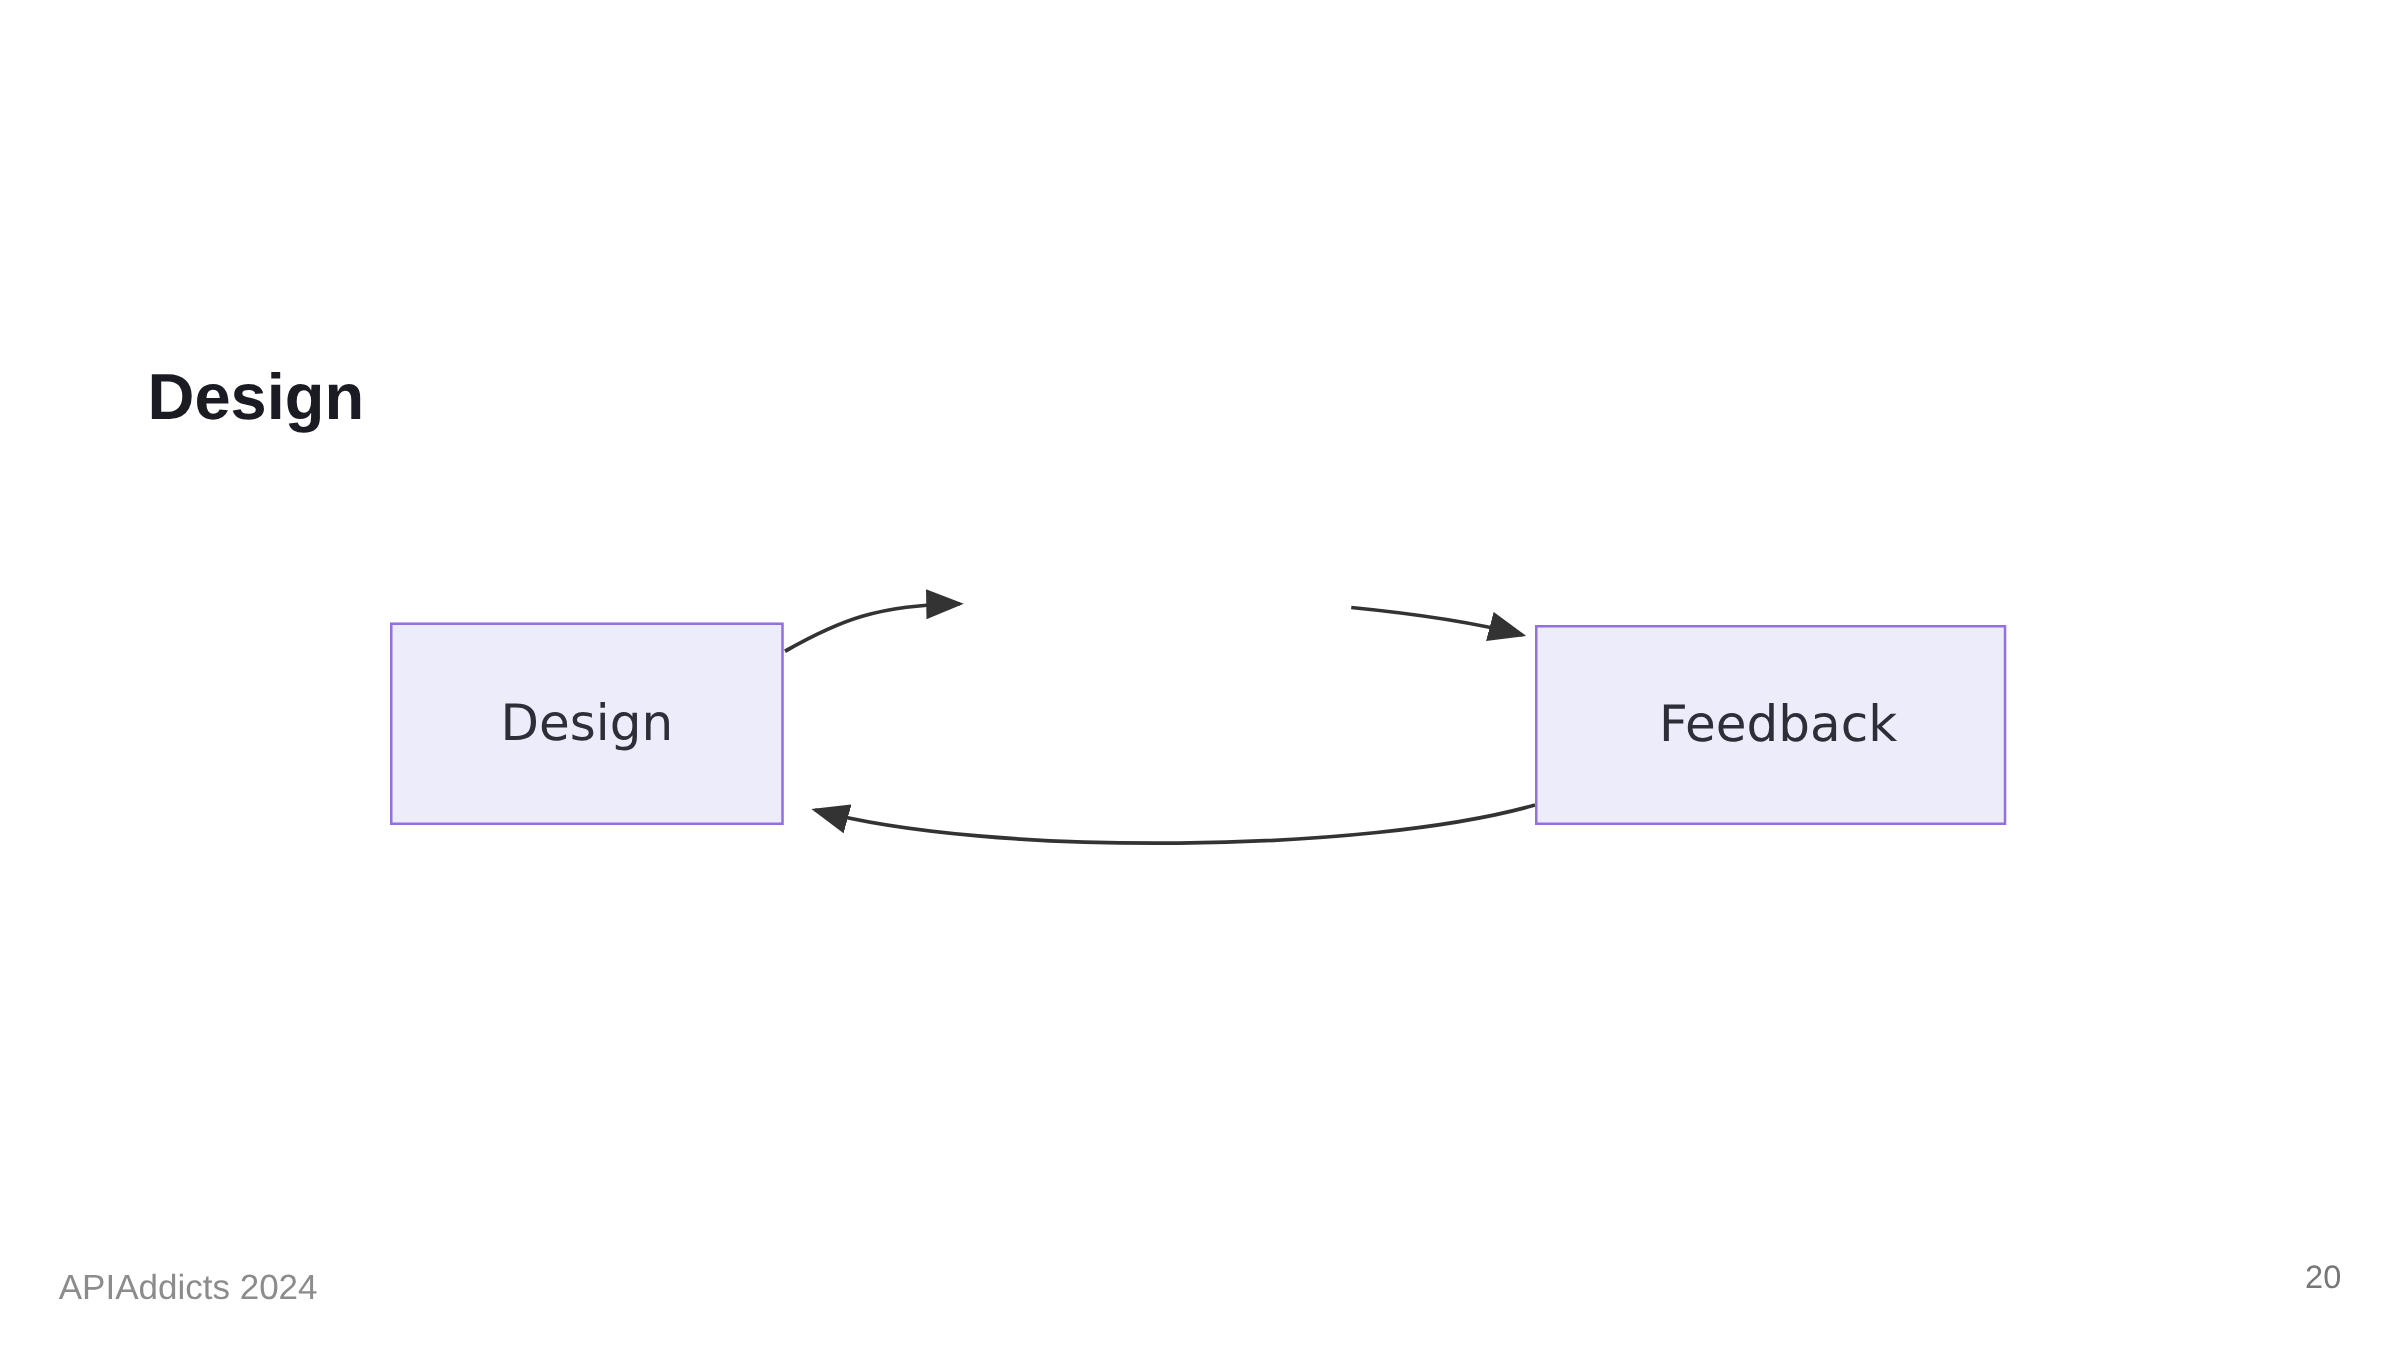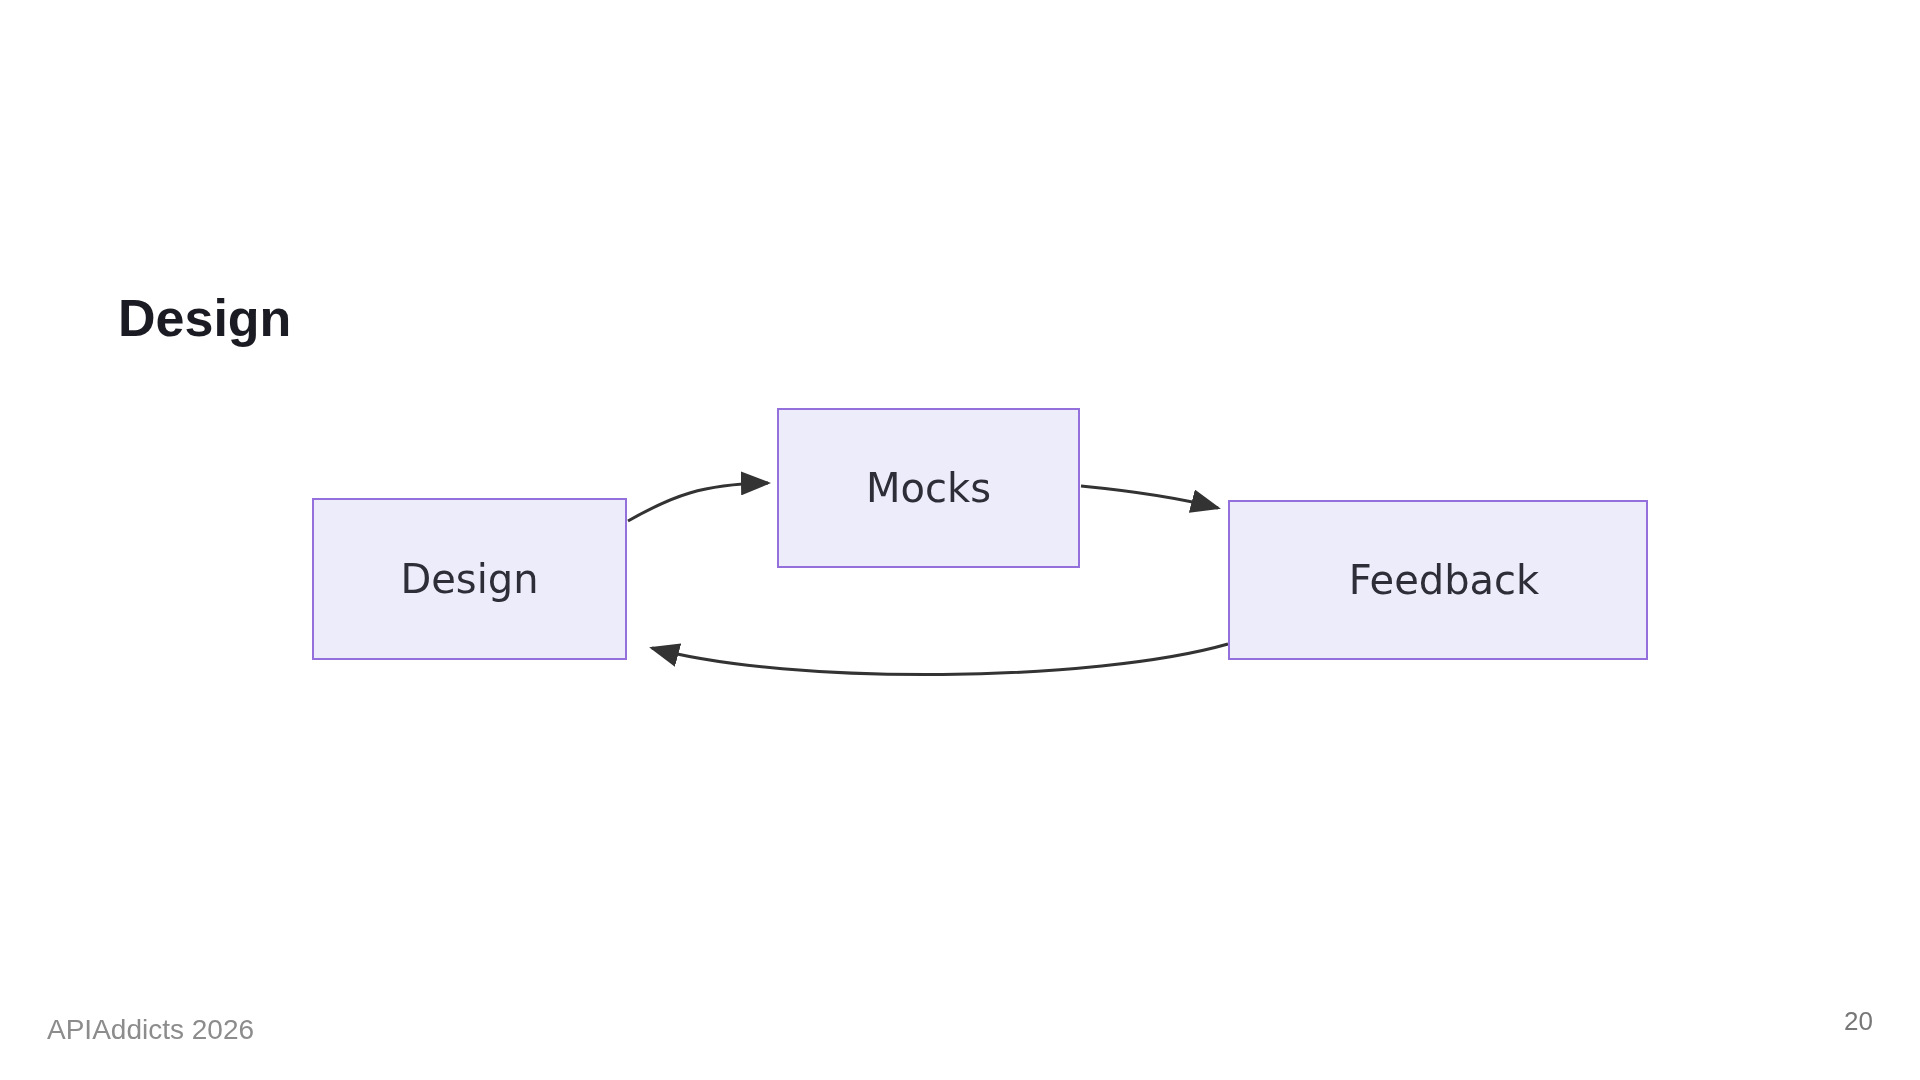--- a/index.html
+++ b/index.html
@@ -62,21 +62,21 @@
     border: 2.5px solid #9370db;
     display: flex;
     align-items: center;
     justify-content: center;
     font-family: "DejaVu Sans", "Liberation Sans", sans-serif;
     font-size: 40px;
     color: #2e2e38;
   }
   .node-design   { left: 312px;  top: 498px; width: 315px; height: 162px; }
   .node-mocks    { left: 777px;  top: 408px; width: 303px; height: 160px; }
-  .node-feedback { left: 1228px; top: 500px; width: 420px; height: 160px; padding-left: 12px; }
+  .node-feedback { left: 1228px; top: 500px; width: 377px; height: 160px; padding-left: 12px; }
   .footer-left {
     position: absolute;
     left: 47px;
     top: 1014px;
     font-size: 28px;
     color: #8c8c8c;
   }
   .page-number {
     position: absolute;
     right: 47px;
@@ -104,27 +104,24 @@
       </defs>
       <path d="M 628 521 C 672 496, 702 484, 768 483" fill="none" stroke="#333333" stroke-width="3" marker-end="url(#arrowhead)"></path>
       <path d="M 1081 486 C 1132 491, 1176 497, 1218 508" fill="none" stroke="#333333" stroke-width="3" marker-end="url(#arrowhead)"></path>
       <path d="M 1228 644 C 1095 682, 792 686, 652 648" fill="none" stroke="#333333" stroke-width="3" marker-end="url(#arrowhead)"></path>
     </svg>
 
     <div class="node node-design">
       <span>Design</span>
     </div>
 
-    <div class="node node-mocks">
-      <span>Mocks</span>
-    </div>
 
     <div class="node node-feedback">
       <span>Feedback</span>
     </div>
 
   </div>
 
-  <div class="footer-left">APIAddicts 2026</div>
+  <div class="footer-left">APIAddicts 2024</div>
 
   <div class="page-number">20</div>
 
 </div>
 
 </body></html>

